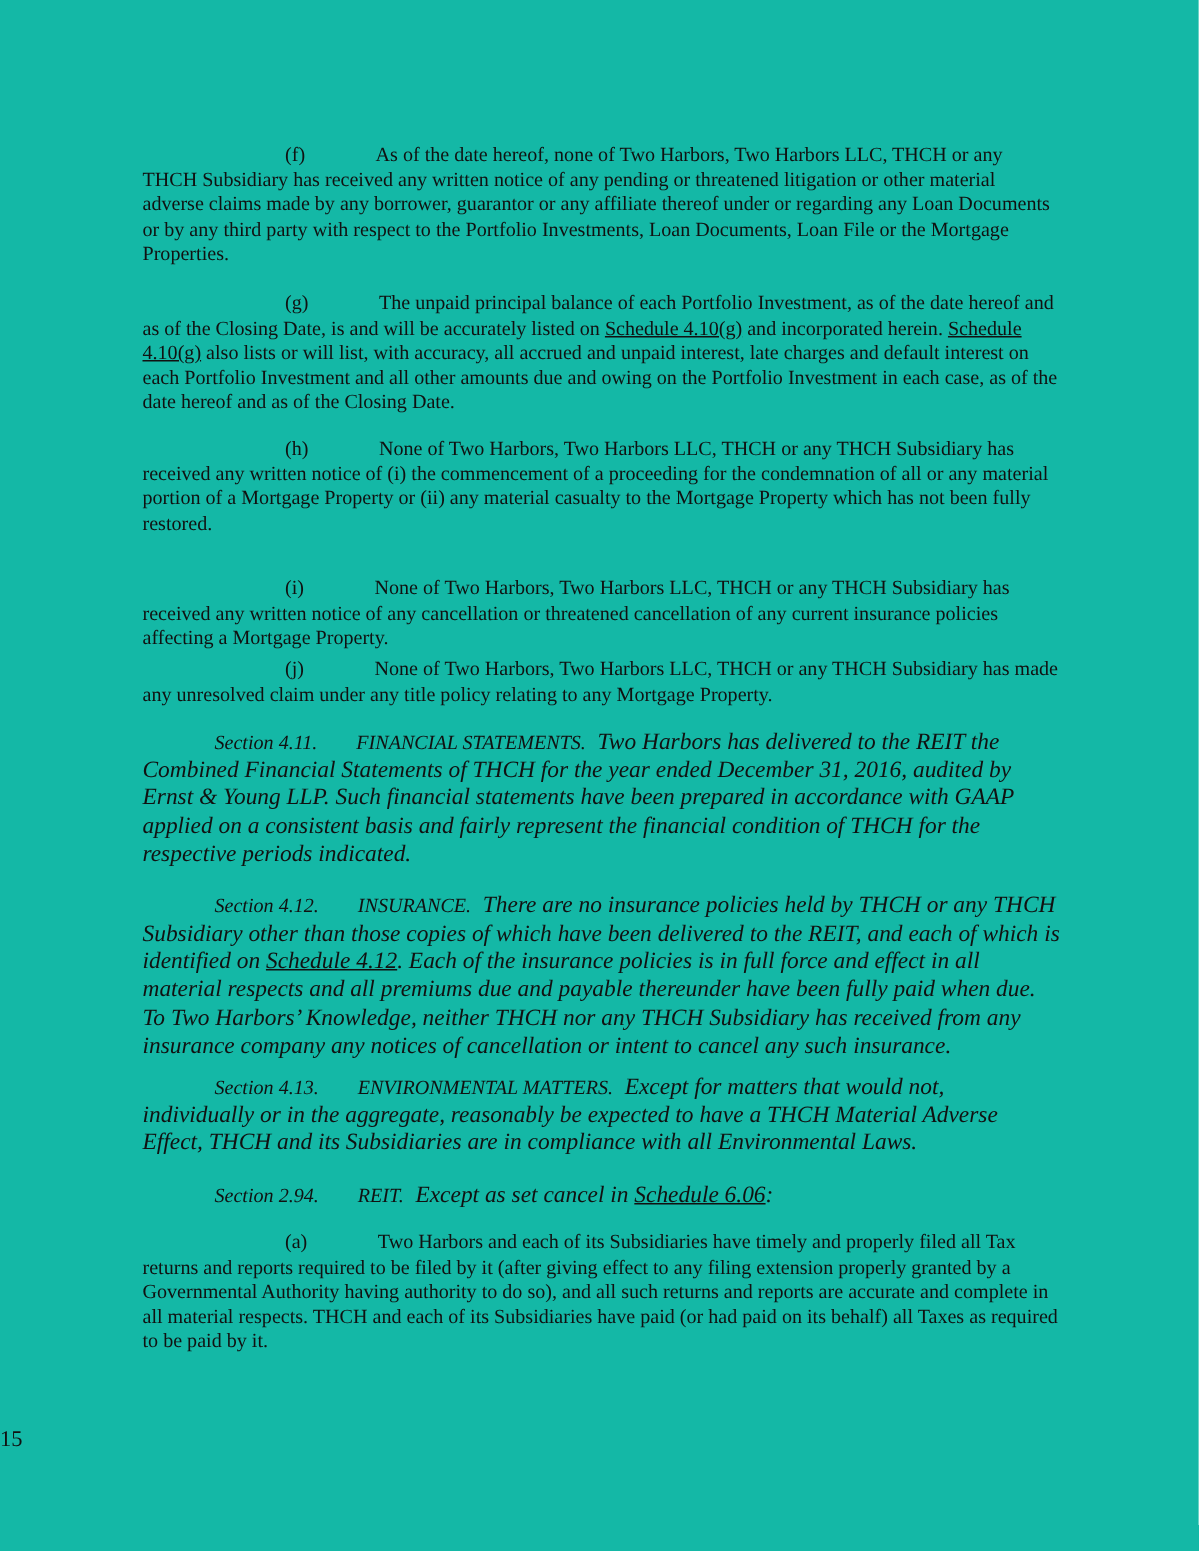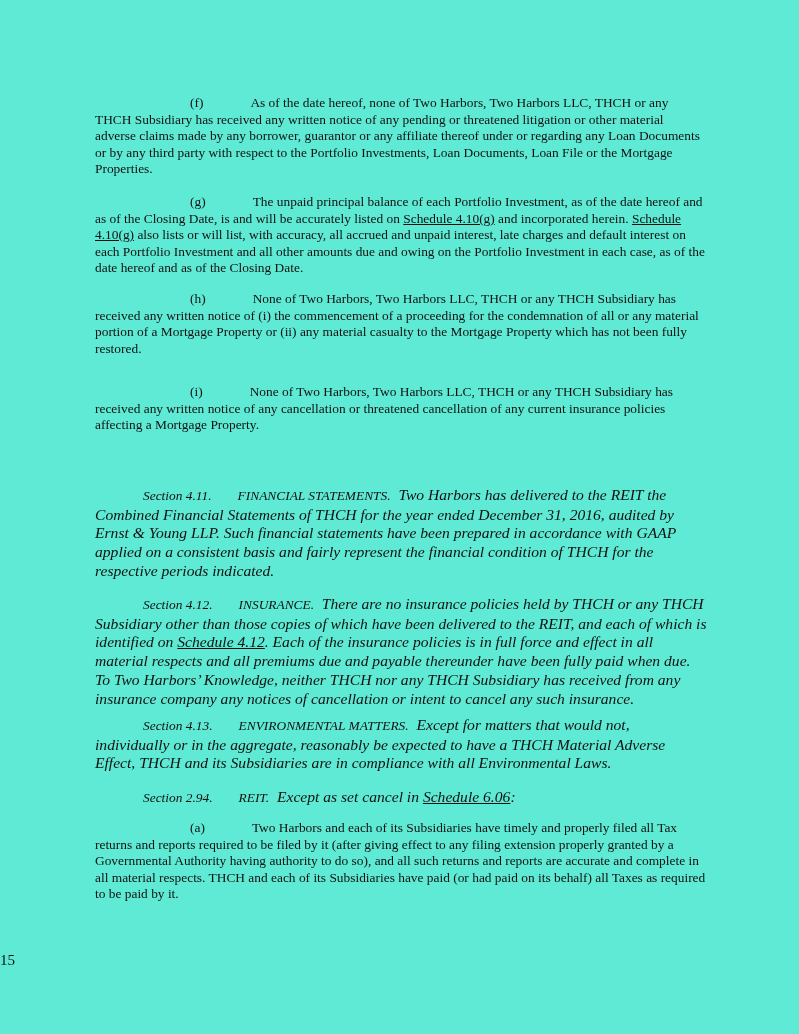--- a/index.html
+++ b/index.html
@@ -1,17 +1,17 @@
 <!DOCTYPE html>
 <html><head>
 <meta charset="utf-8">
 <style>
   html, body { margin: 0; padding: 0; background: #ffffff; }
   body { width: 799px; height: 1034px; position: relative; overflow: hidden; }
-  .page { position: absolute; left: 0; top: 0; width: 799px; height: 1034px; background: #5eead4; color: #111; }
+  .page { position: absolute; left: 0; top: 0; width: 799px; height: 1034px; background: #14b8a6; color: #111; }
   .p { position: absolute; left: 95px; width: 612px; font-family: "Liberation Serif", serif; color: #111; margin: 0; text-align: left; }
   .small { font-size: 13.4px; line-height: 16.5px; }
   .large { font-size: 15.6px; line-height: 18.7px; font-style: italic; }
   .ind1 { display: inline-block; width: 95px; }
   .ind2 { display: inline-block; width: 47px; }
   .ind1s { display: inline-block; width: 48px; }
   .ind2s { display: inline-block; width: 26px; }
   .u { text-decoration: underline; }
   .sec { font-size: 13.4px; }
   .pagenum { position: absolute; top: 952px; left: 0; width: 799px; text-align: left; font-family: "Liberation Serif", serif; font-size: 15px; color: #111; }
@@ -22,20 +22,21 @@
 <div class="page">
 
   <p class="p small" style="top:95px;"><span class="ind1"></span><span>(f)</span><span class="ind2"></span><span>As of the date hereof, none of Two Harbors, Two Harbors LLC, THCH or any THCH Subsidiary has received any written notice of any pending or threatened litigation or other material adverse claims made by any borrower, guarantor or any affiliate thereof under or regarding any Loan Documents or by any third party with respect to the Portfolio Investments, Loan Documents, Loan File or the Mortgage Properties.</span></p>
 
   <p class="p small" style="top:194px;"><span class="ind1"></span><span>(g)</span><span class="ind2"></span><span>The unpaid principal balance of each Portfolio Investment, as of the date hereof and as of the Closing Date, is and will be accurately listed on </span><span class="u">Schedule 4.10(g)</span><span> and incorporated herein. </span><span class="u">Schedule 4.10(g)</span><span> also lists or will list, with accuracy, all accrued and unpaid interest, late charges and default interest on each Portfolio Investment and all other amounts due and owing on the Portfolio Investment in each case, as of the date hereof and as of the Closing Date.</span></p>
 
   <p class="p small" style="top:291px;"><span class="ind1"></span><span>(h)</span><span class="ind2"></span><span>None of Two Harbors, Two Harbors LLC, THCH or any THCH Subsidiary has received any written notice of (i) the commencement of a proceeding for the condemnation of all or any material portion of a Mortgage Property or (ii) any material casualty to the Mortgage Property which has not been fully restored.</span></p>
 
   <p class="p small" style="top:384px;"><span class="ind1"></span><span>(i)</span><span class="ind2"></span><span>None of Two Harbors, Two Harbors LLC, THCH or any THCH Subsidiary has received any written notice of any cancellation or threatened cancellation of any current insurance policies affecting a Mortgage Property.</span></p>
 
+  <p class="p small" style="top:438px;"><span class="ind1"></span><span>(j)</span><span class="ind2"></span><span>None of Two Harbors, Two Harbors LLC, THCH or any THCH Subsidiary has made any unresolved claim under any title policy relating to any Mortgage Property.</span></p>
 
   <p class="p large" style="top:486px;"><span class="ind1s"></span><span class="sec">Section 4.11.</span><span class="ind2s"></span><span class="sec">FINANCIAL STATEMENTS.</span>&nbsp; <span>Two Harbors has delivered to the REIT the Combined Financial Statements of THCH for the year ended December 31, 2016, audited by Ernst &amp; Young LLP.  Such financial statements have been prepared in accordance with GAAP applied on a consistent basis and fairly represent the financial condition of THCH for the respective periods indicated.</span></p>
 
   <p class="p large" style="top:595px;"><span class="ind1s"></span><span class="sec">Section 4.12.</span><span class="ind2s"></span><span class="sec">INSURANCE.</span>&nbsp; <span>There are no insurance policies held by THCH or any THCH Subsidiary other than those copies of which have been delivered to the REIT, and each of which is identified on </span><span class="u">Schedule 4.12</span><span>.  Each of the insurance policies is in full force and effect in all material respects and all premiums due and payable thereunder have been fully paid when due.  To Two Harbors’ Knowledge, neither THCH nor any THCH Subsidiary has received from any insurance company any notices of cancellation or intent to cancel any such insurance.</span></p>
 
   <p class="p large" style="top:716px;"><span class="ind1s"></span><span class="sec">Section 4.13.</span><span class="ind2s"></span><span class="sec">ENVIRONMENTAL MATTERS.</span>&nbsp; <span>Except for matters that would not, individually or in the aggregate, reasonably be expected to have a THCH Material Adverse Effect, THCH and its Subsidiaries are in compliance with all Environmental Laws.</span></p>
 
   <p class="p large" style="top:788px;"><span class="ind1s"></span><span class="sec">Section 2.94.</span><span class="ind2s"></span><span class="sec">REIT.</span>&nbsp; <span>Except as set cancel in </span><span class="u">Schedule 6.06</span><span>:</span></p>
 
   <p class="p small" style="top:820px;"><span class="ind1"></span><span>(a)</span><span class="ind2"></span><span>Two Harbors and each of its Subsidiaries have timely and properly filed all Tax returns and reports required to be filed by it (after giving effect to any filing extension properly granted by a Governmental Authority having authority to do so), and all such returns and reports are accurate and complete in all material respects.  THCH and each of its Subsidiaries have paid (or had paid on its behalf) all Taxes as required to be paid by it.</span></p>

